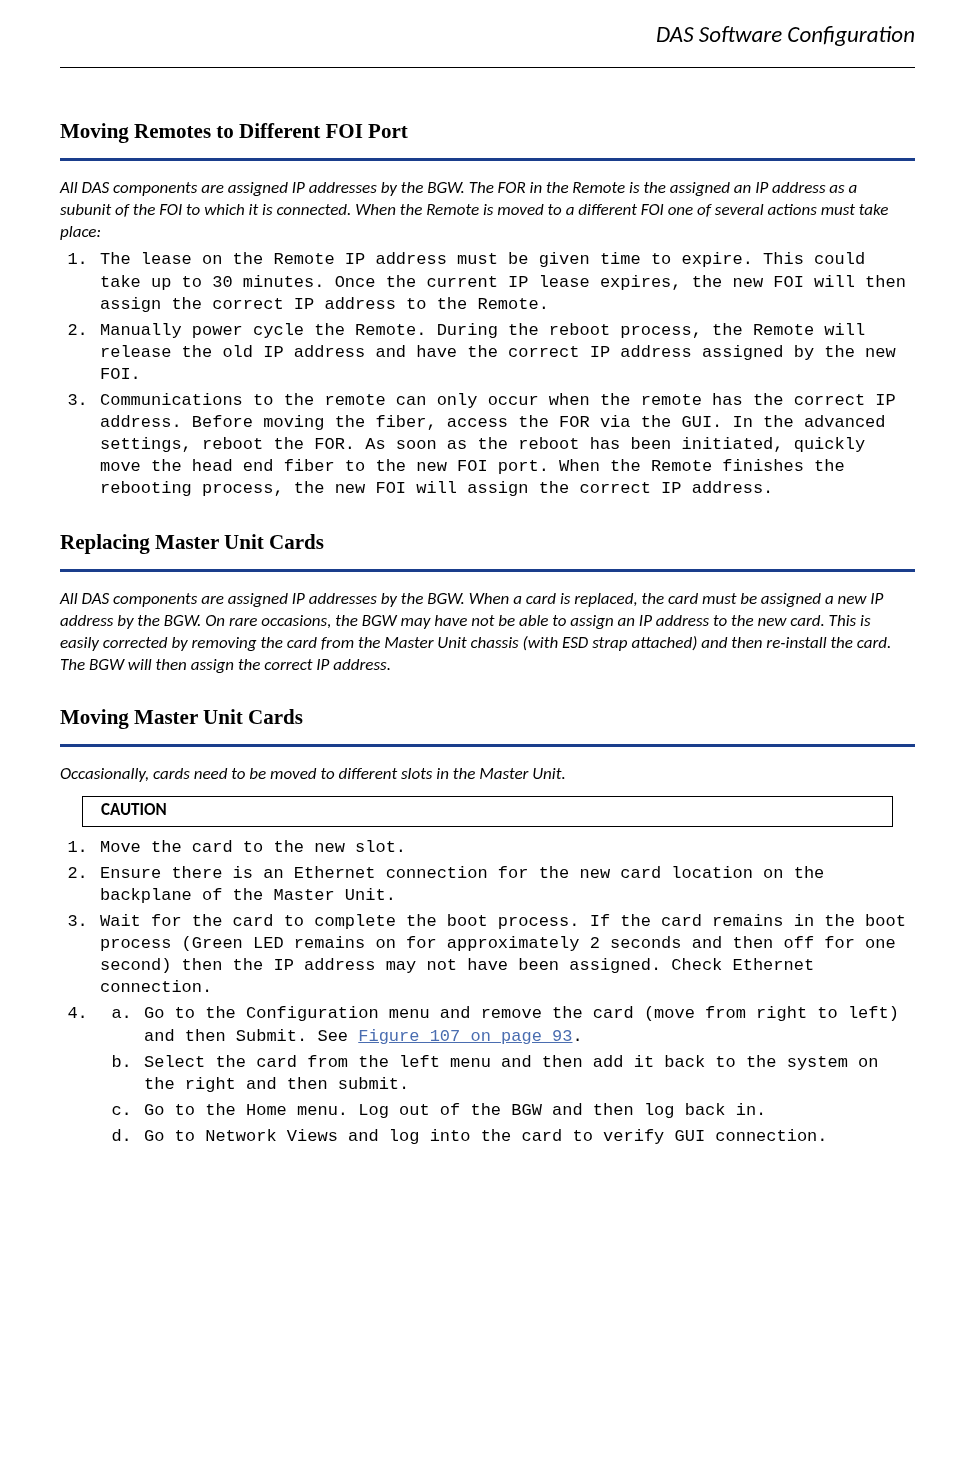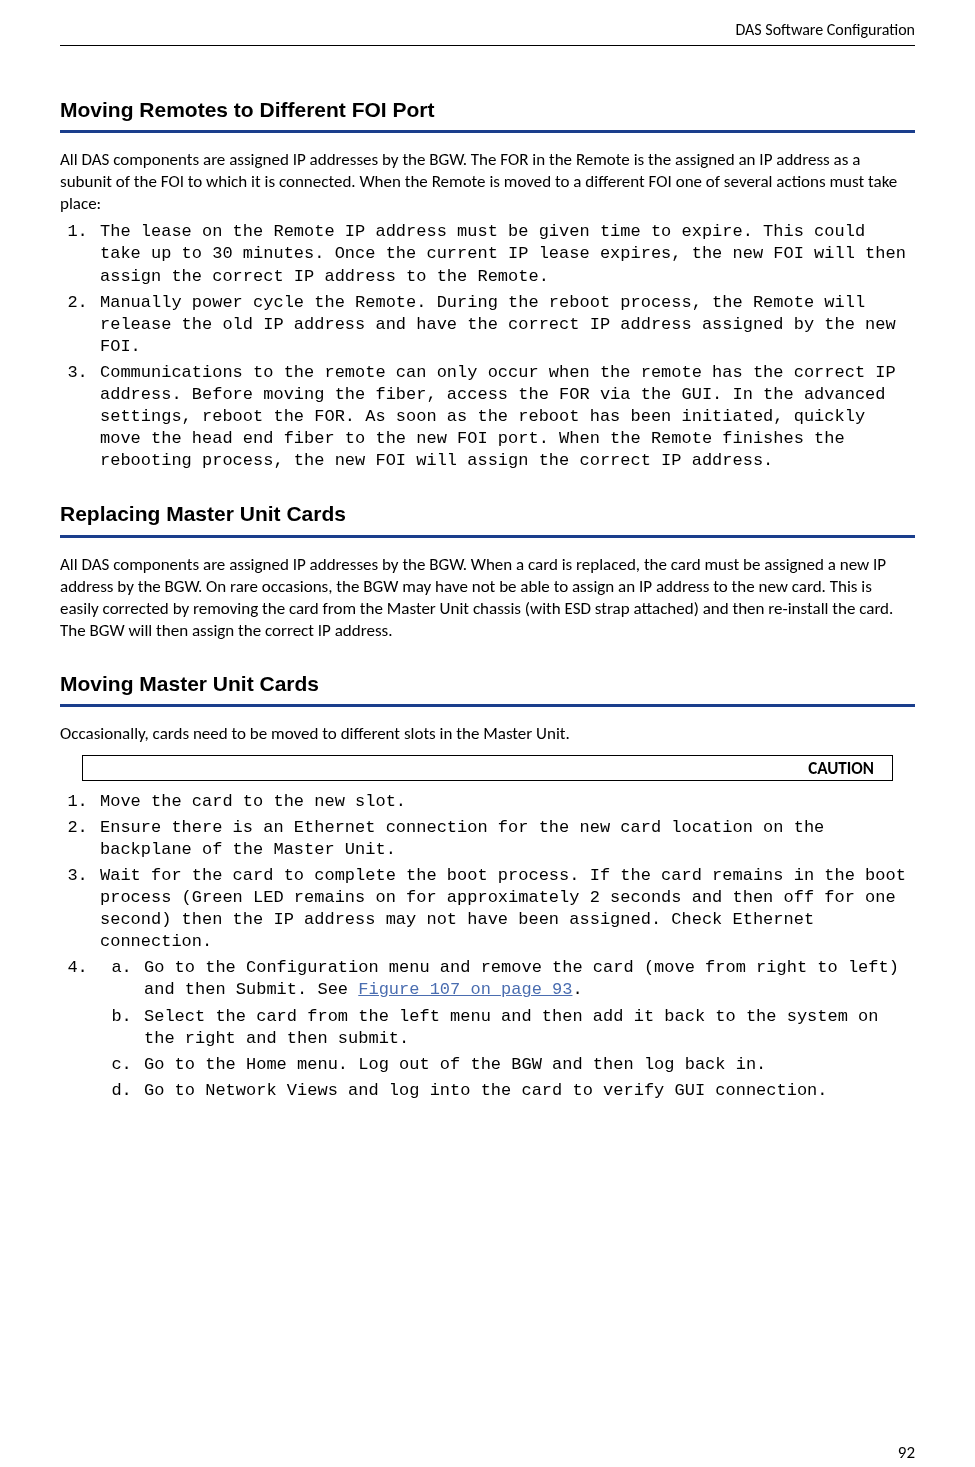--- a/index.html
+++ b/index.html
@@ -6,37 +6,39 @@
     font-family: "Calibri", "Segoe UI", sans-serif;
     font-size: 17px;
     line-height: 1.3;
     color: #000;
     max-width: 975px;
     margin: 0 auto;
     padding: 20px 60px 40px 60px;
     box-sizing: border-box;
   }
   .header-title {
+    font-style: italic;
     text-align: right;
-    font-size: 16px;
+    font-size: 23px;
     border-bottom: 1.5px solid #000;
-    padding-bottom: 4px;
+    padding-bottom: 17px;
     margin-bottom: 50px;
   }
   h2.section {
-    font-family: Liberation Sans, sans-serif;
+    font-family: Liberation Serif, serif;
     font-weight: bold;
     font-size: 21px;
     margin-top: 28px;
     margin-bottom: 0;
     border-bottom: 3px solid #1a3e8c;
-    padding-bottom: 7px;
+    padding-bottom: 13px;
   }
   p {
     margin: 16px 16px 6px 0;
+    font-style: italic;
   }
   ol.numbered {
     margin: 4px 0 0 0;
     padding-left: 38px;
     font-family: Liberation Mono, monospace;
   }
   ol.numbered > li {
     margin-bottom: 4px;
     padding-left: 2px;
   }
@@ -45,22 +47,22 @@
     margin: 4px 0 16px 0;
     padding-left: 42px;
   }
   ol.sub > li {
     margin-bottom: 4px;
     padding-left: 2px;
   }
   .caution-box {
     border: 1.5px solid #000;
     margin: 10px 22px 10px 22px;
-    padding: 2px 18px 0 18px;
-    text-align: right;
+    padding: 2px 18px 6px 18px;
+    text-align: left;
     line-height: 1.25;
   }
   .caution-box .caution-label {
     font-weight: bold;
     display: block;
   }
   a.xref {
     color: #4a6db0;
     text-decoration: underline;
   }

